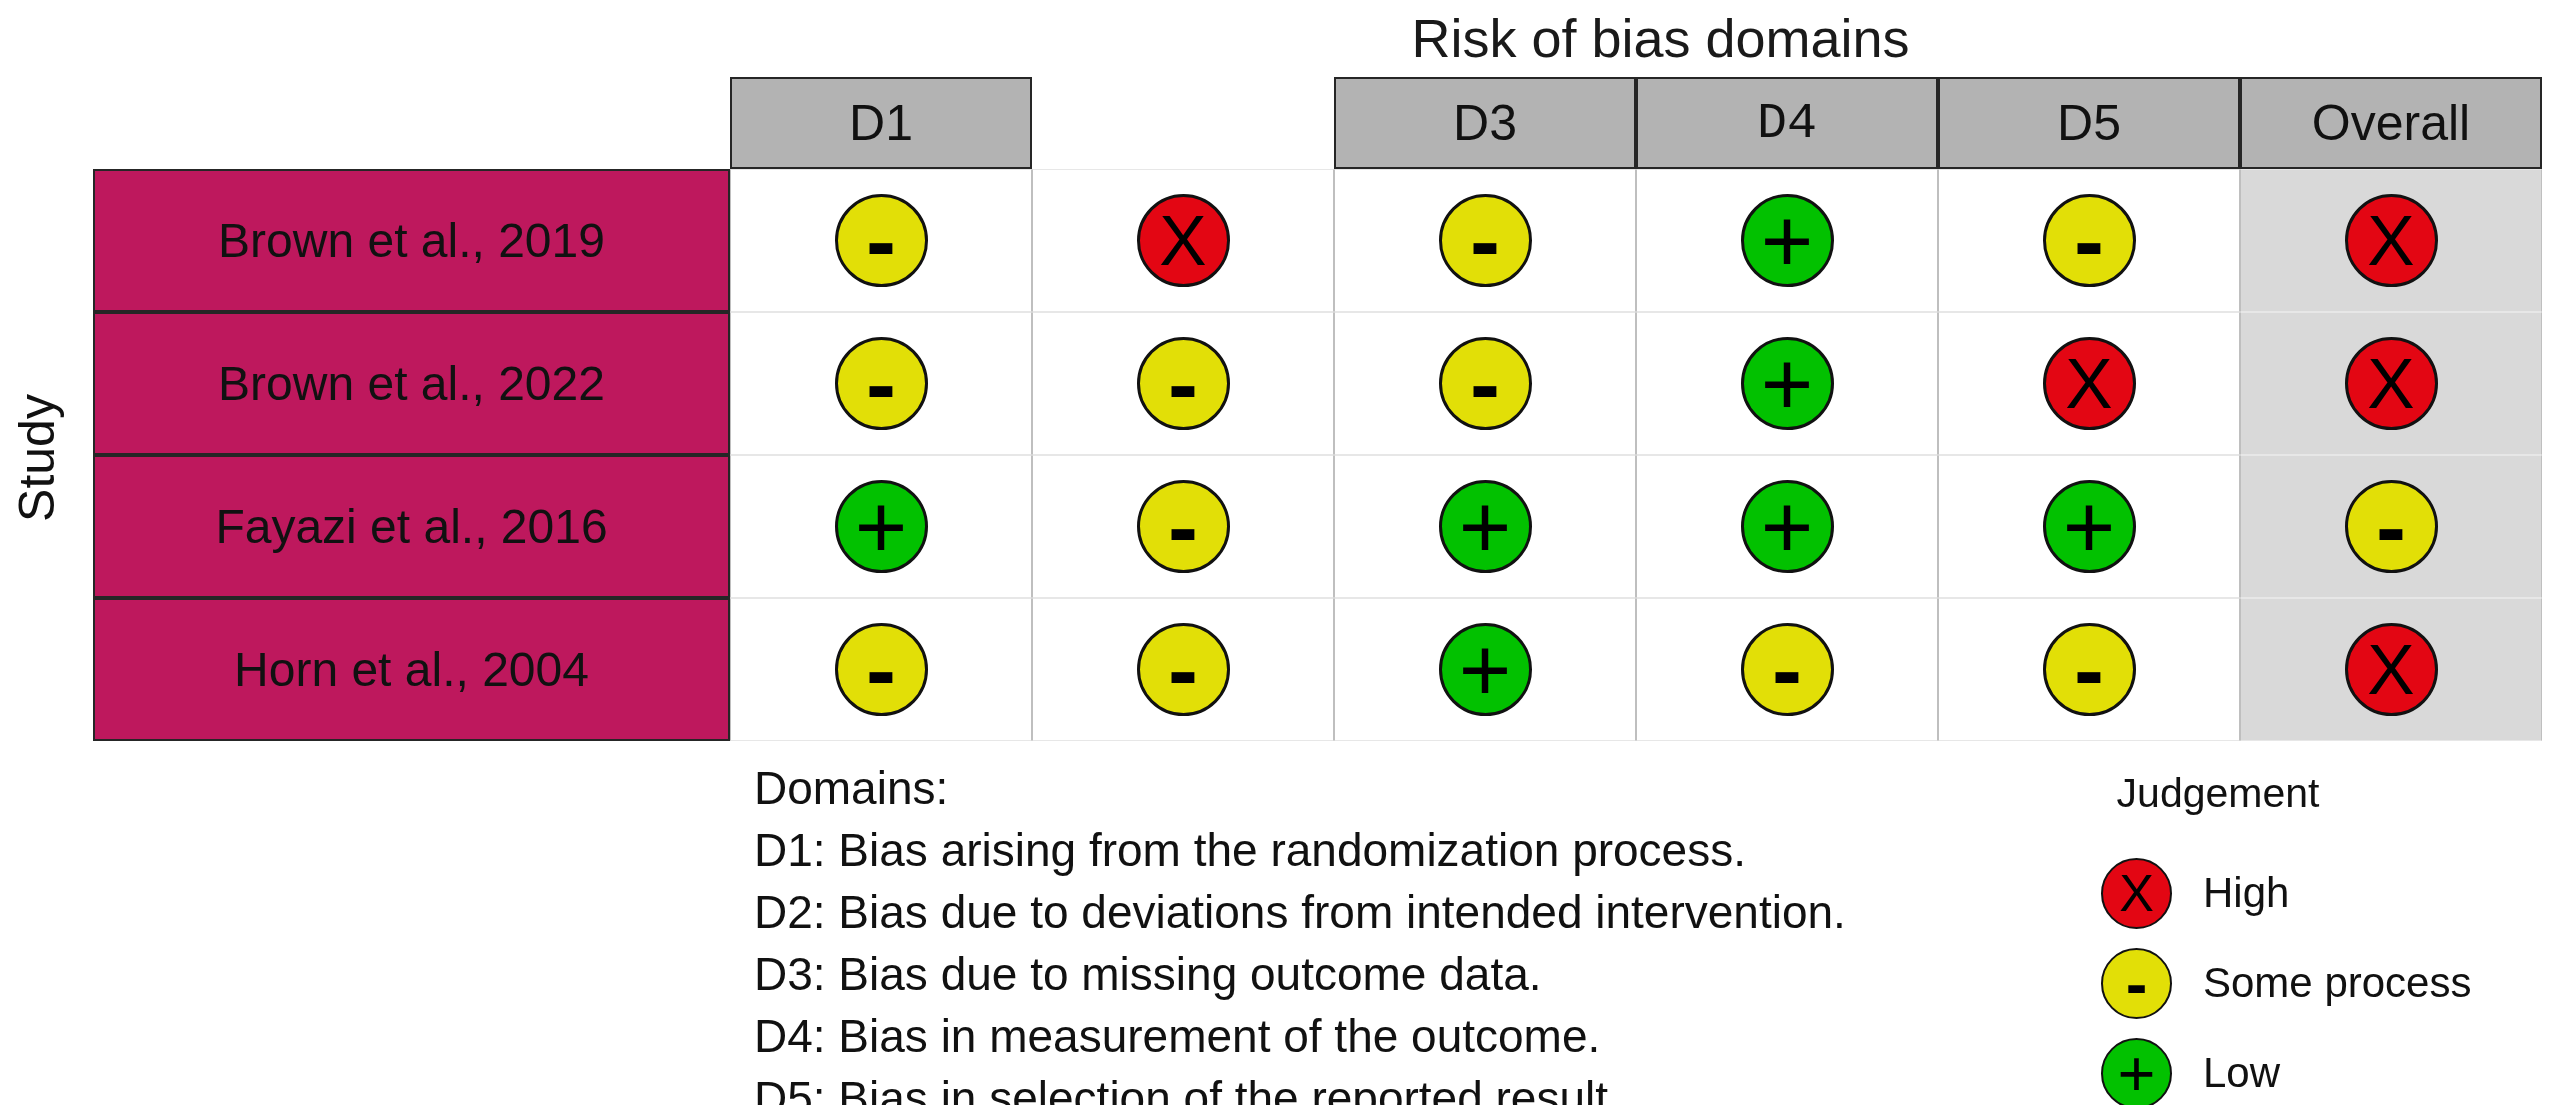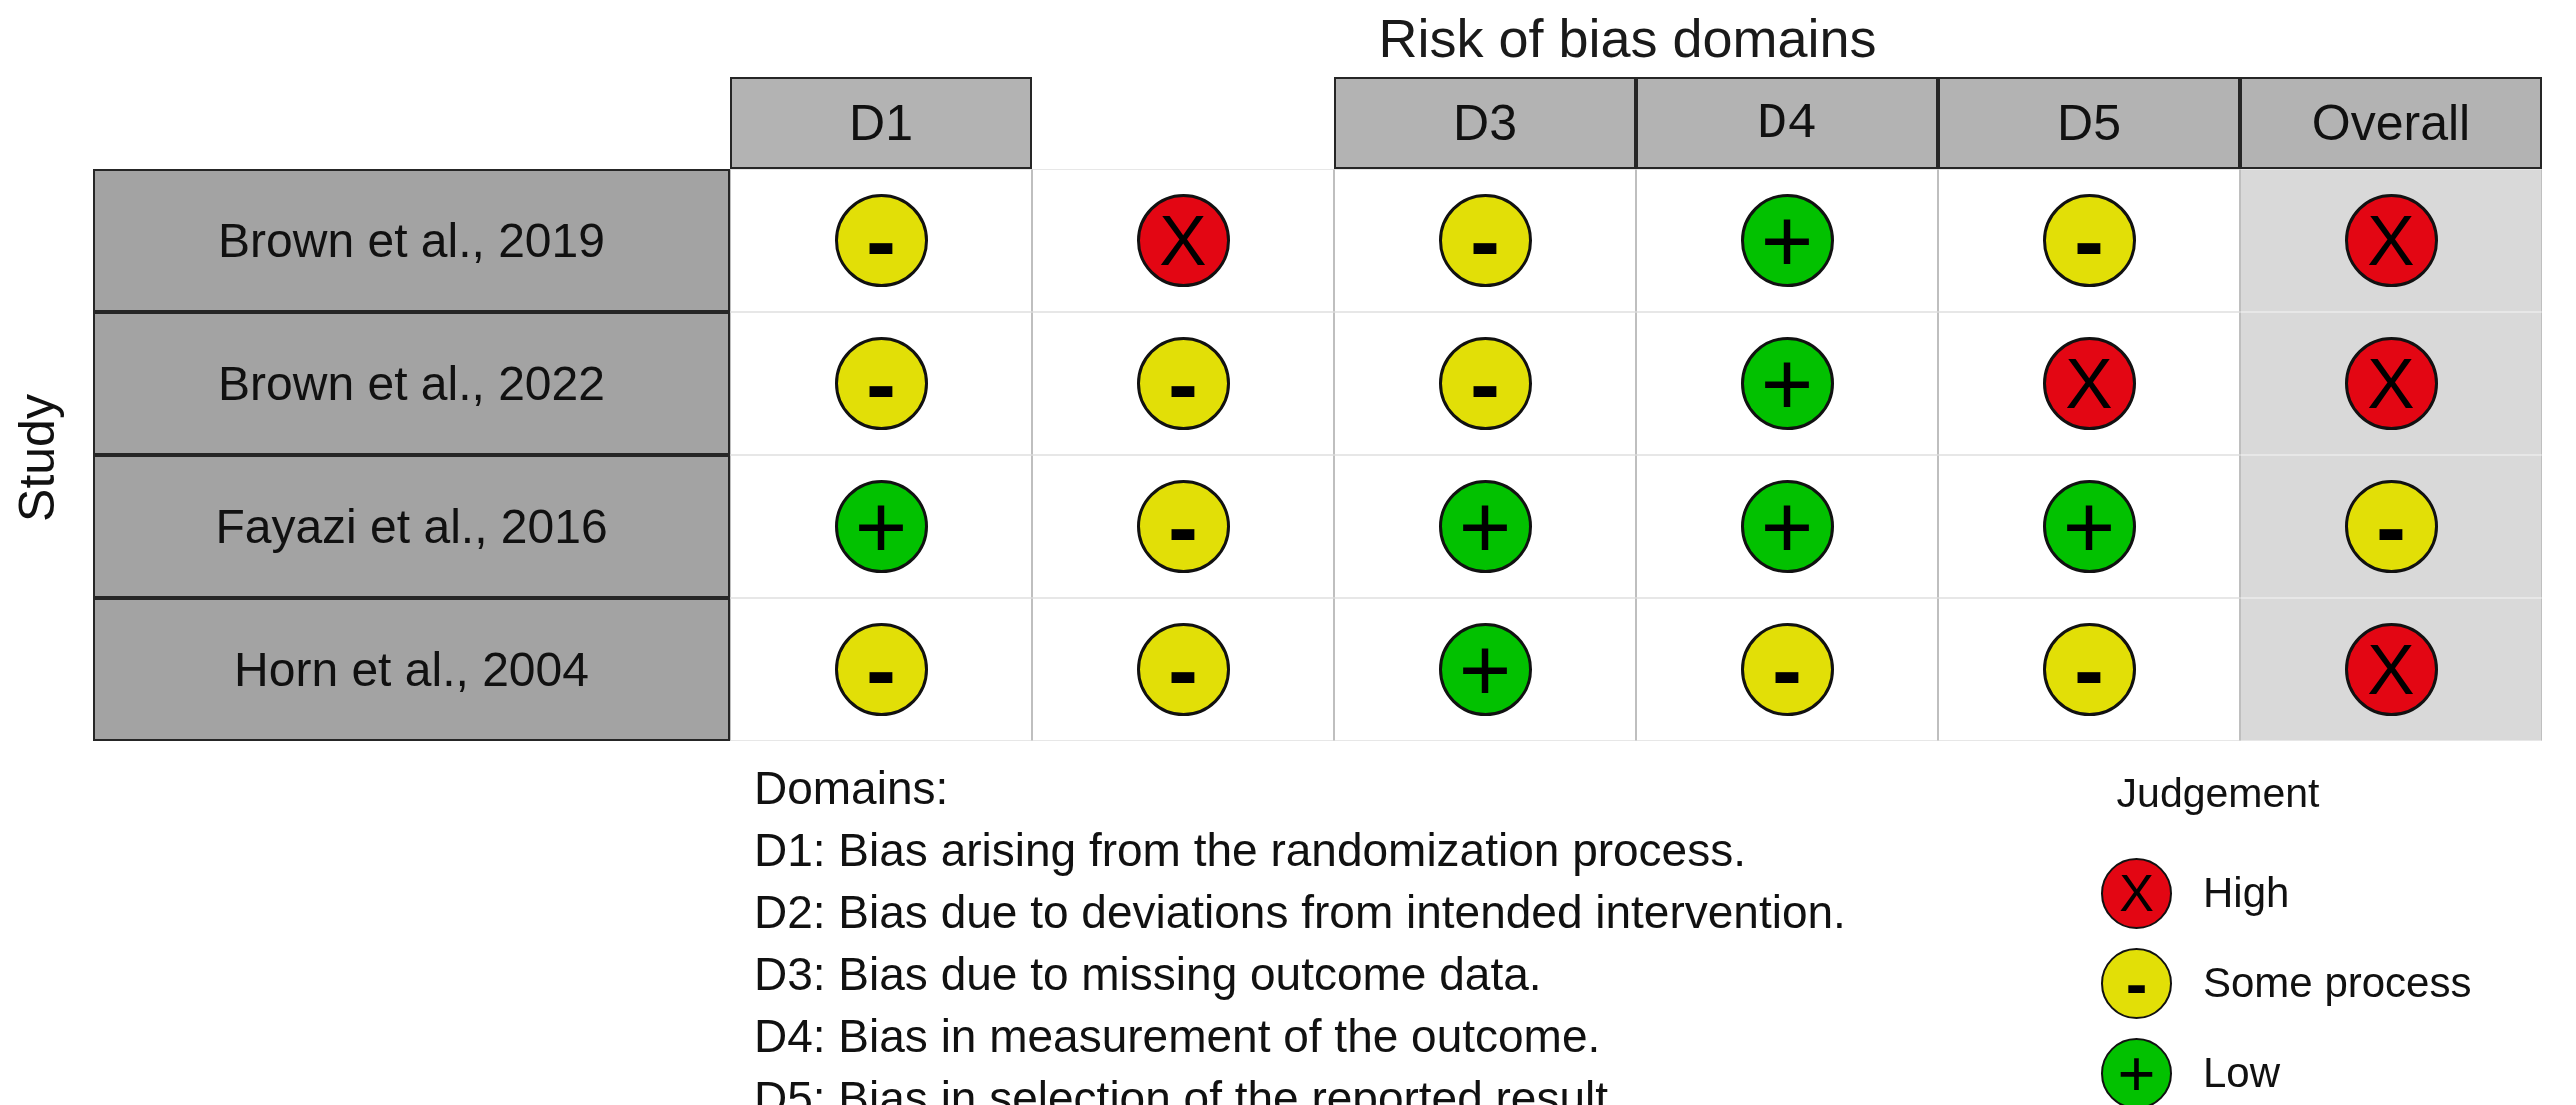--- a/index.html
+++ b/index.html
@@ -8,39 +8,39 @@
     width:2576px;height:1105px;
     background:#ffffff;
     font-family:"Liberation Sans", sans-serif;
     color:#000000;
     overflow:hidden;
   }
   *{box-sizing:border-box;}
 
   .title{
     position:absolute;
-    left:721px;top:4.8px;width:1813px;height:66px;
+    left:754px;top:4.8px;width:1813px;height:66px;
     font-size:54px;line-height:66px;
     text-align:center;
     color:#1a1a1a;
   }
 
   .rob-grid{
     position:absolute;
     left:93px;top:77px;
     display:grid;
   }
   .cell-header{
     background:#b3b3b3;
     border:2.4px solid #262626;
     display:flex;align-items:center;justify-content:center;
     font-size:50px;color:#111111;
   }
   .cell-study{
-    background:#a3a3a3;
+    background:#be185d;
     border:2.4px solid #262626;
     display:flex;align-items:center;justify-content:center;
     font-size:48px;color:#111111;
     padding:0 18px;
     text-align:center;
     white-space:nowrap;
   }
   .cell-data{
     background:#ffffff;
     border-left:1.8px solid #bfbfbf;

